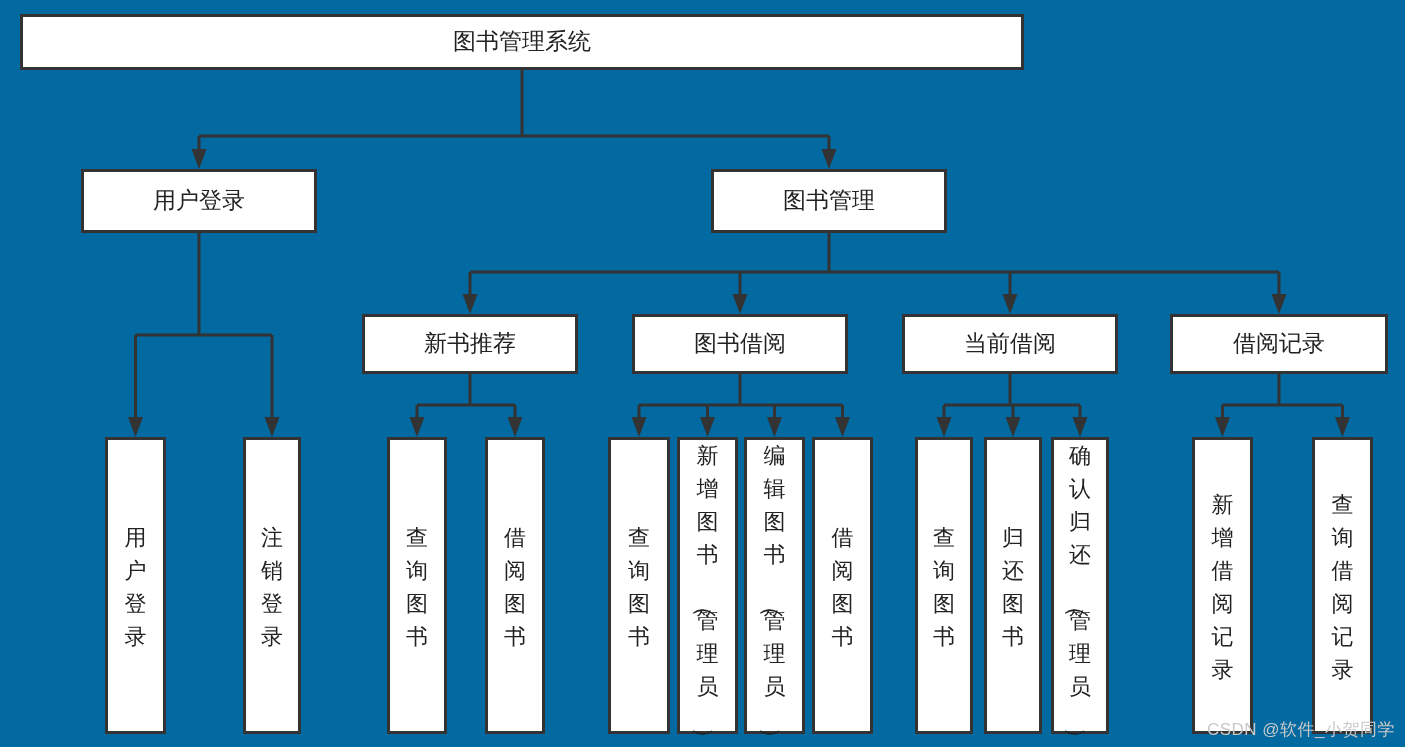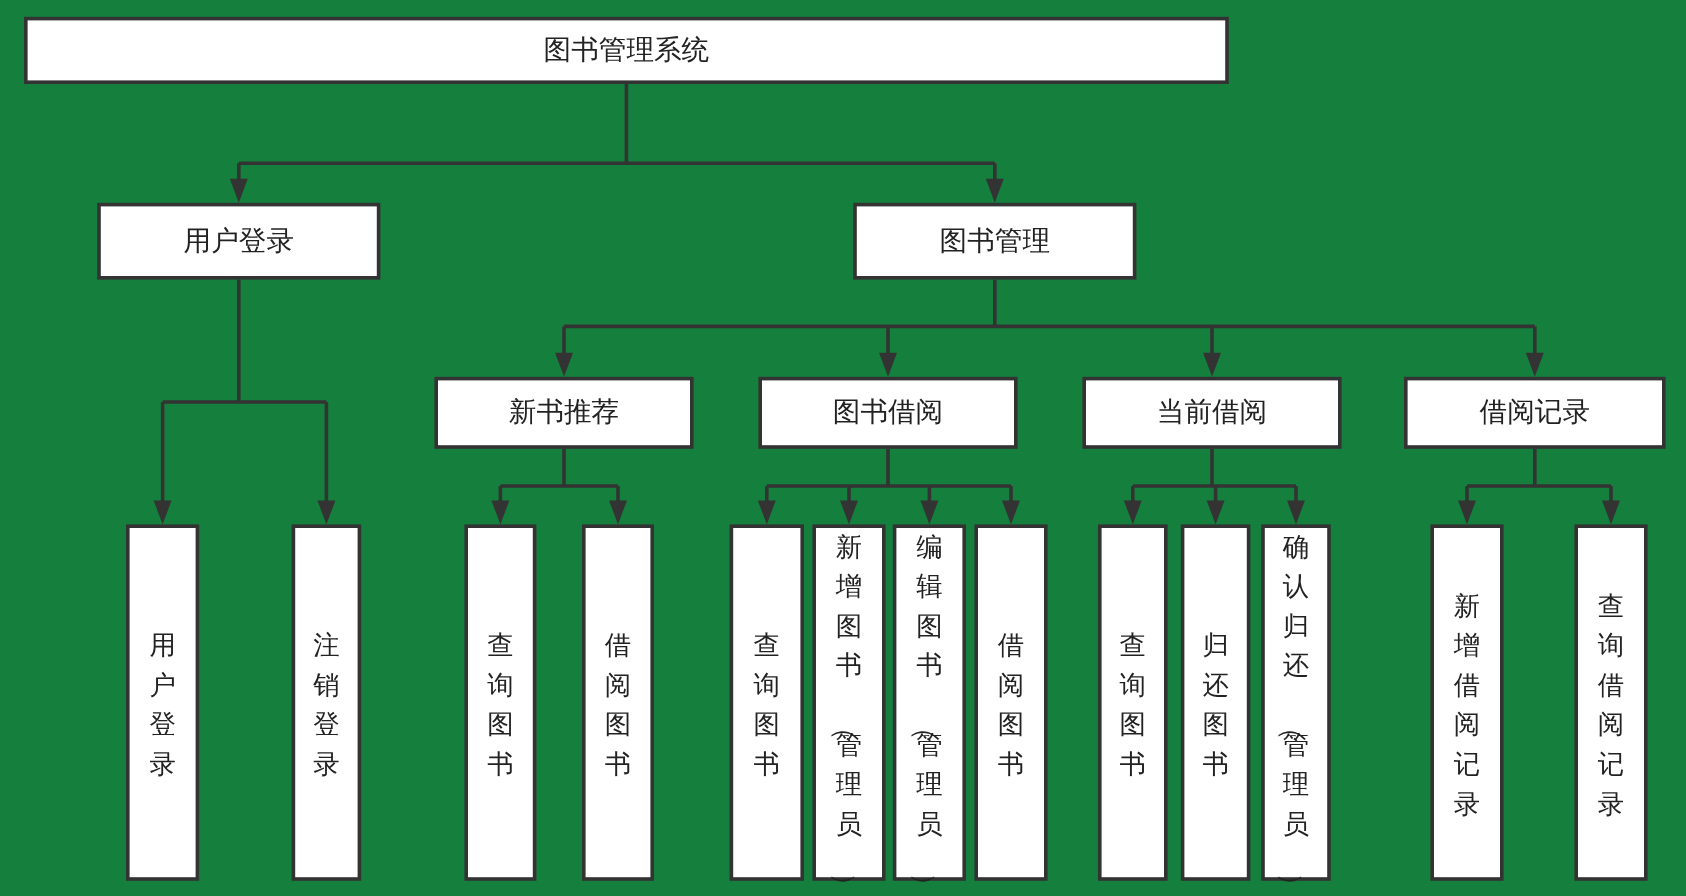--- a/index.html
+++ b/index.html
@@ -11,21 +11,21 @@
   body {
     width: 1405px;
     height: 747px;
     font-family: "Liberation Sans", "DejaVu Sans", sans-serif;
     overflow: hidden;
   }
   #diagram-root {
     position: relative;
     width: 1405px;
     height: 747px;
-    background: #15803d;
+    background: #0369a1;
   }
   svg.diagram-canvas {
     position: absolute;
     left: 0;
     top: 0;
     width: 1405px;
     height: 747px;
   }
   .node-box {
     fill: #ffffff;
@@ -202,13 +202,14 @@
         <g>
           <rect x="1193.5" y="438.5" width="58" height="294" class="node-box"></rect>
           <text x="1222.5" y="512.24" class="node-label-v"><tspan x="1222.5" dy="0">新</tspan><tspan x="1222.5" dy="33">增</tspan><tspan x="1222.5" dy="33">借</tspan><tspan x="1222.5" dy="33">阅</tspan><tspan x="1222.5" dy="33">记</tspan><tspan x="1222.5" dy="33">录</tspan></text>
         </g>
         <g>
           <rect x="1313.5" y="438.5" width="58" height="294" class="node-box"></rect>
           <text x="1342.5" y="512.24" class="node-label-v"><tspan x="1342.5" dy="0">查</tspan><tspan x="1342.5" dy="33">询</tspan><tspan x="1342.5" dy="33">借</tspan><tspan x="1342.5" dy="33">阅</tspan><tspan x="1342.5" dy="33">记</tspan><tspan x="1342.5" dy="33">录</tspan></text>
         </g>
       </g>
   </svg>
+  <div class="watermark">CSDN @软件_小贺同学</div>
 </div>
 
 </body></html>

